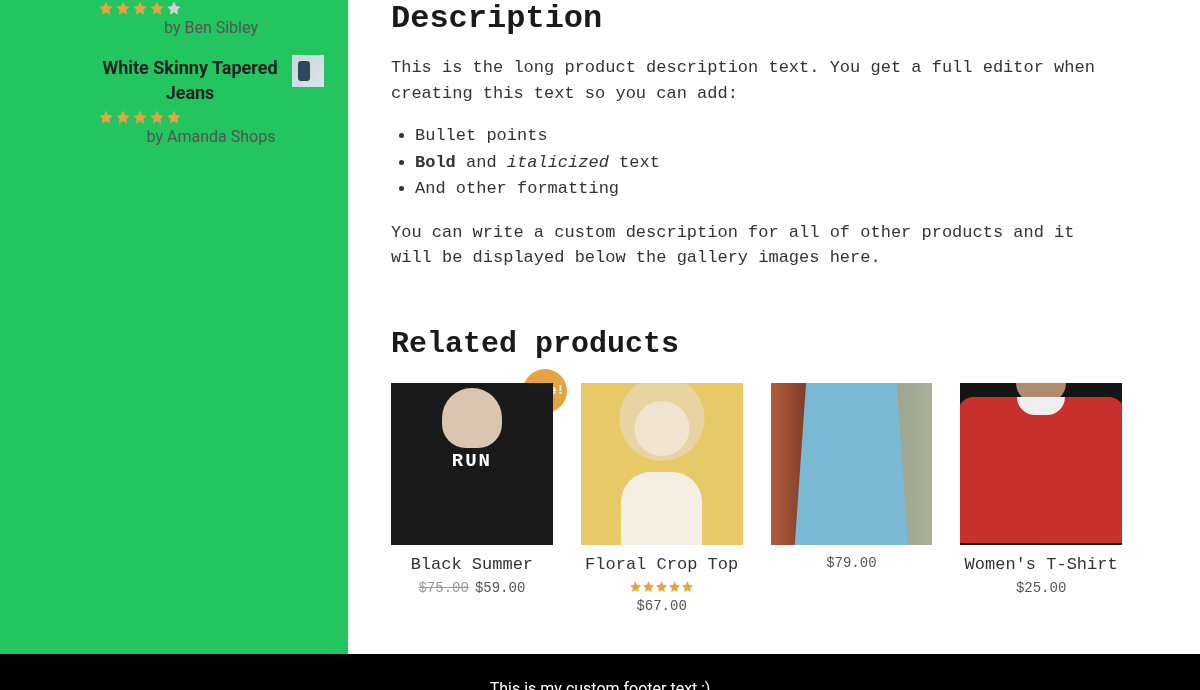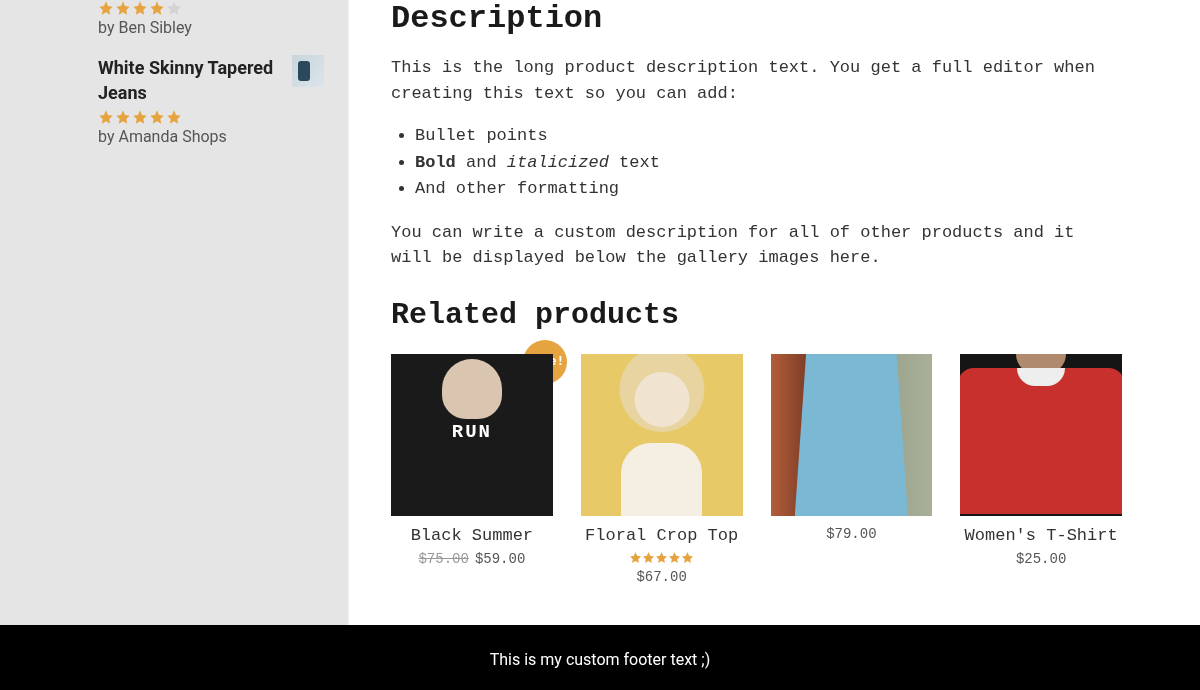--- a/index.html
+++ b/index.html
@@ -15,21 +15,22 @@
       height: 690px;
       overflow: hidden;
     }
     .container {
       display: flex;
       min-height: 618px;
     }
     .sidebar {
       width: 348px;
       padding: 0 24px 0 98px;
-      background: #e5e5e5;
+      background: #22c55e;
+      text-align: center;
     }
     .review-item {
       margin-bottom: 18px;
     }
     .review-item .product-title {
       font-size: 18px;
       font-weight: 700;
       color: #222;
       line-height: 1.4;
       margin-bottom: 4px;
@@ -103,21 +104,21 @@
     .bullets li {
       font-size: 17px;
       color: #333;
       line-height: 1.45;
       margin-bottom: 2px;
     }
     .related-title {
       font-size: 30px;
       font-weight: 800;
       color: #1a1a1a;
-      margin-top: 27px;
+      margin-top: 56px;
       margin-bottom: 22px;
     }
     .products {
       display: flex;
       gap: 28px;
     }
     .product {
       flex: 1;
       text-align: center;
       position: relative;

